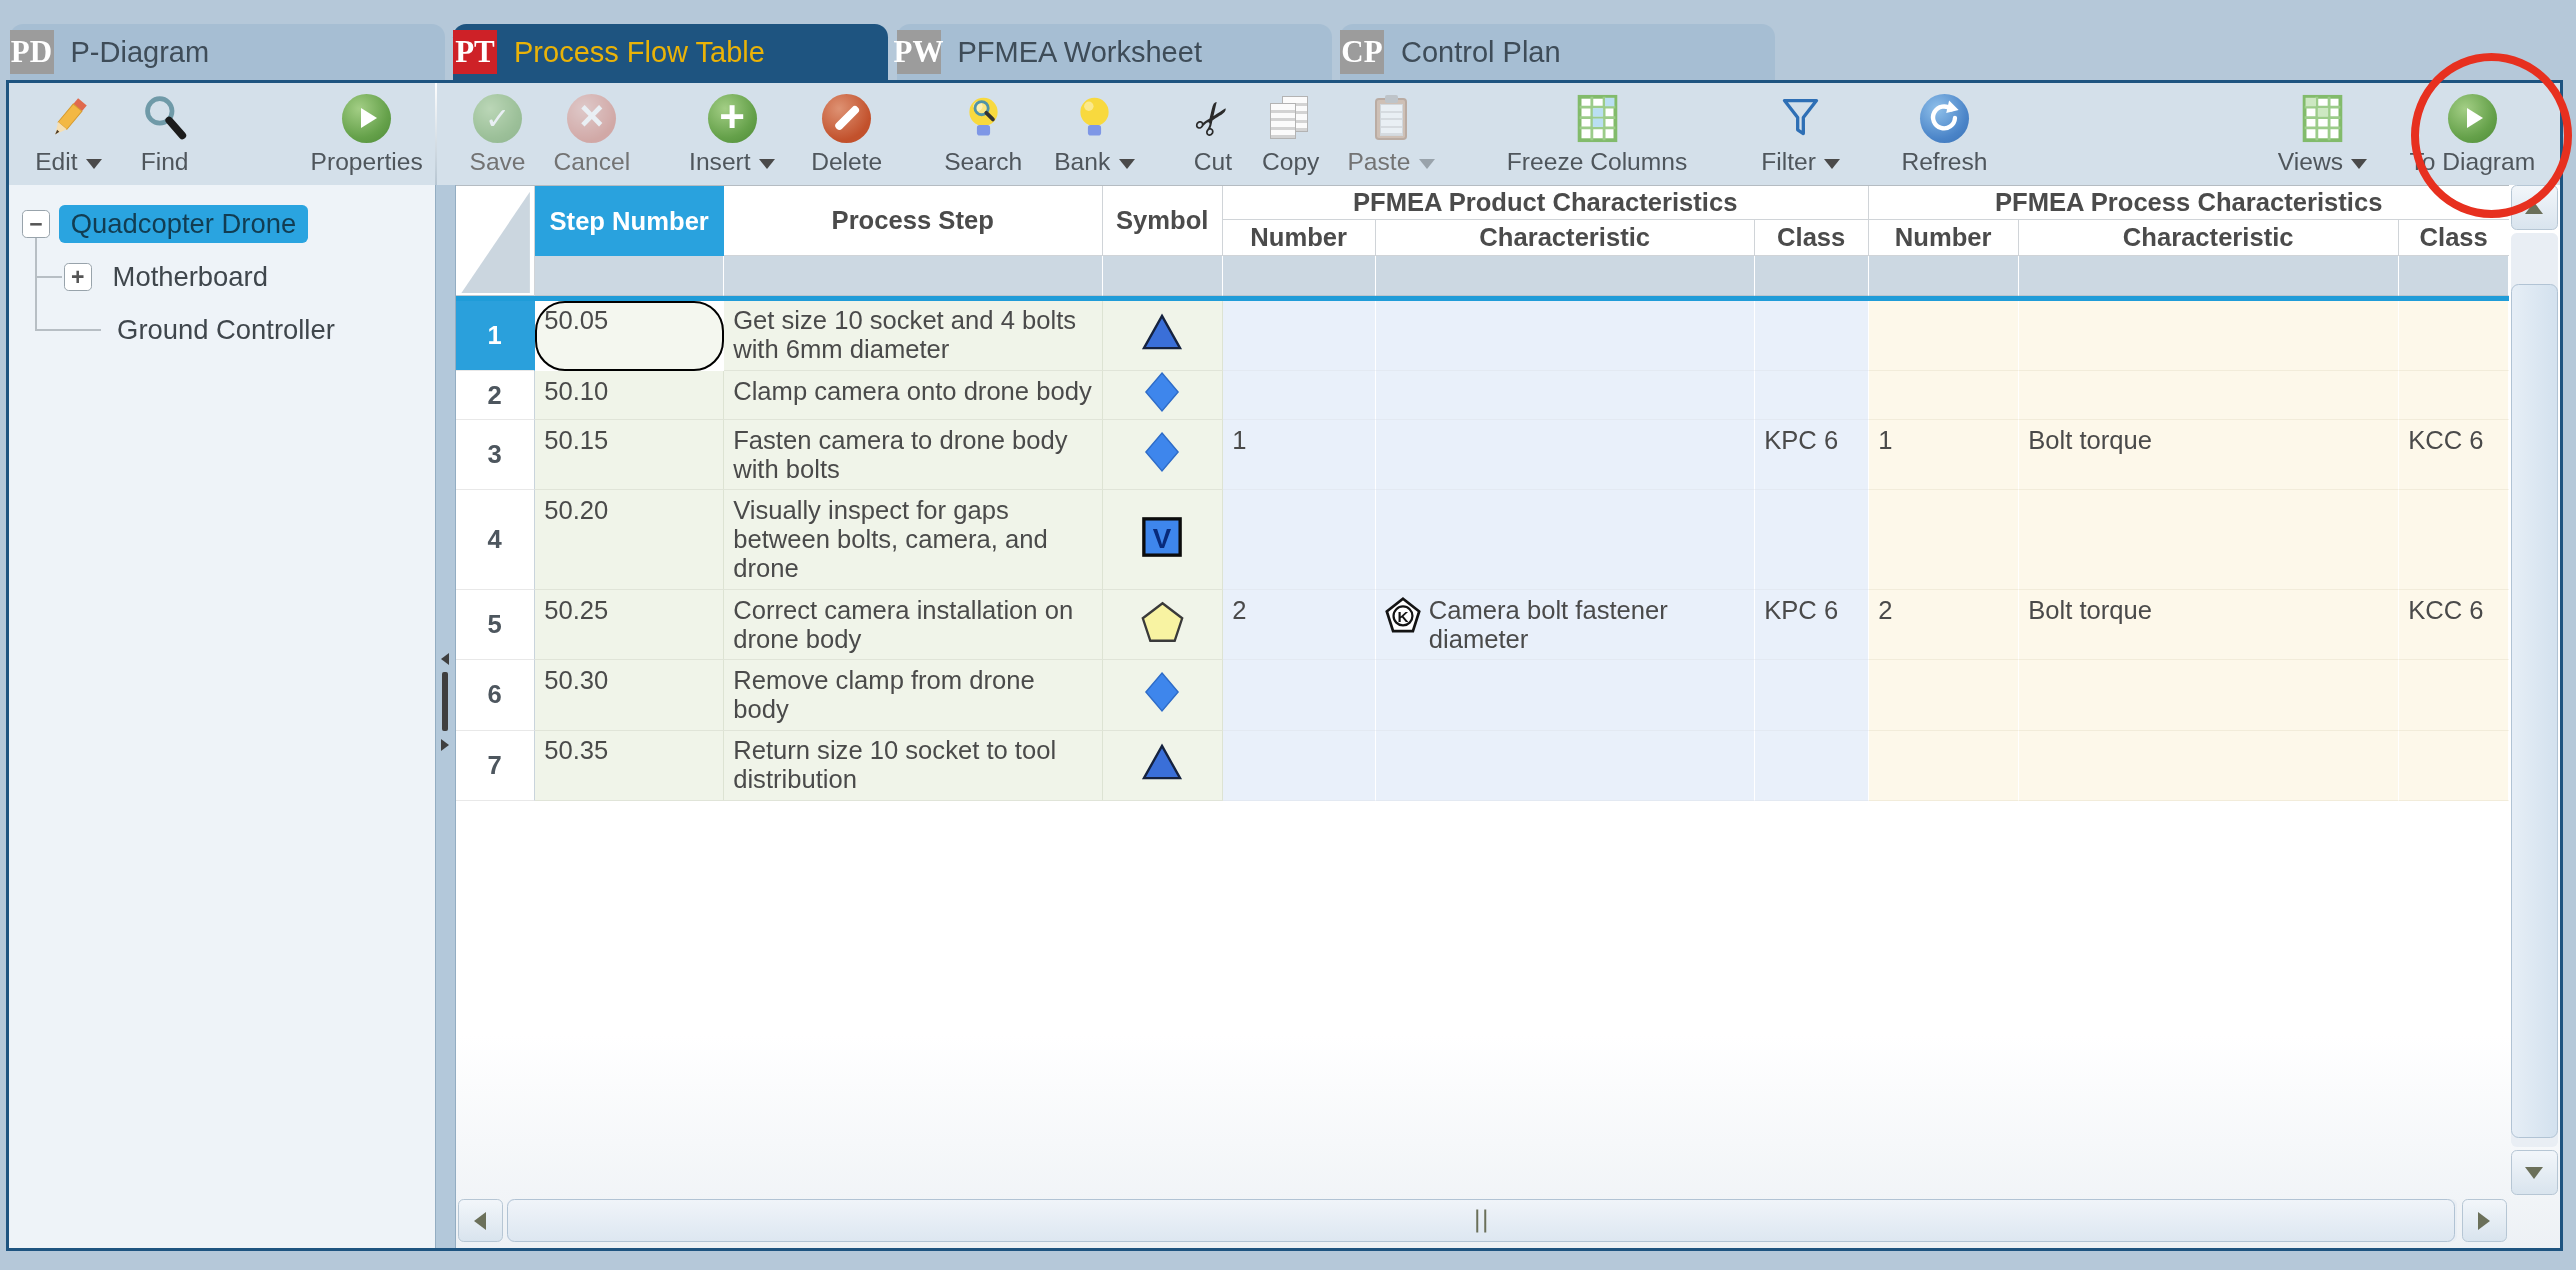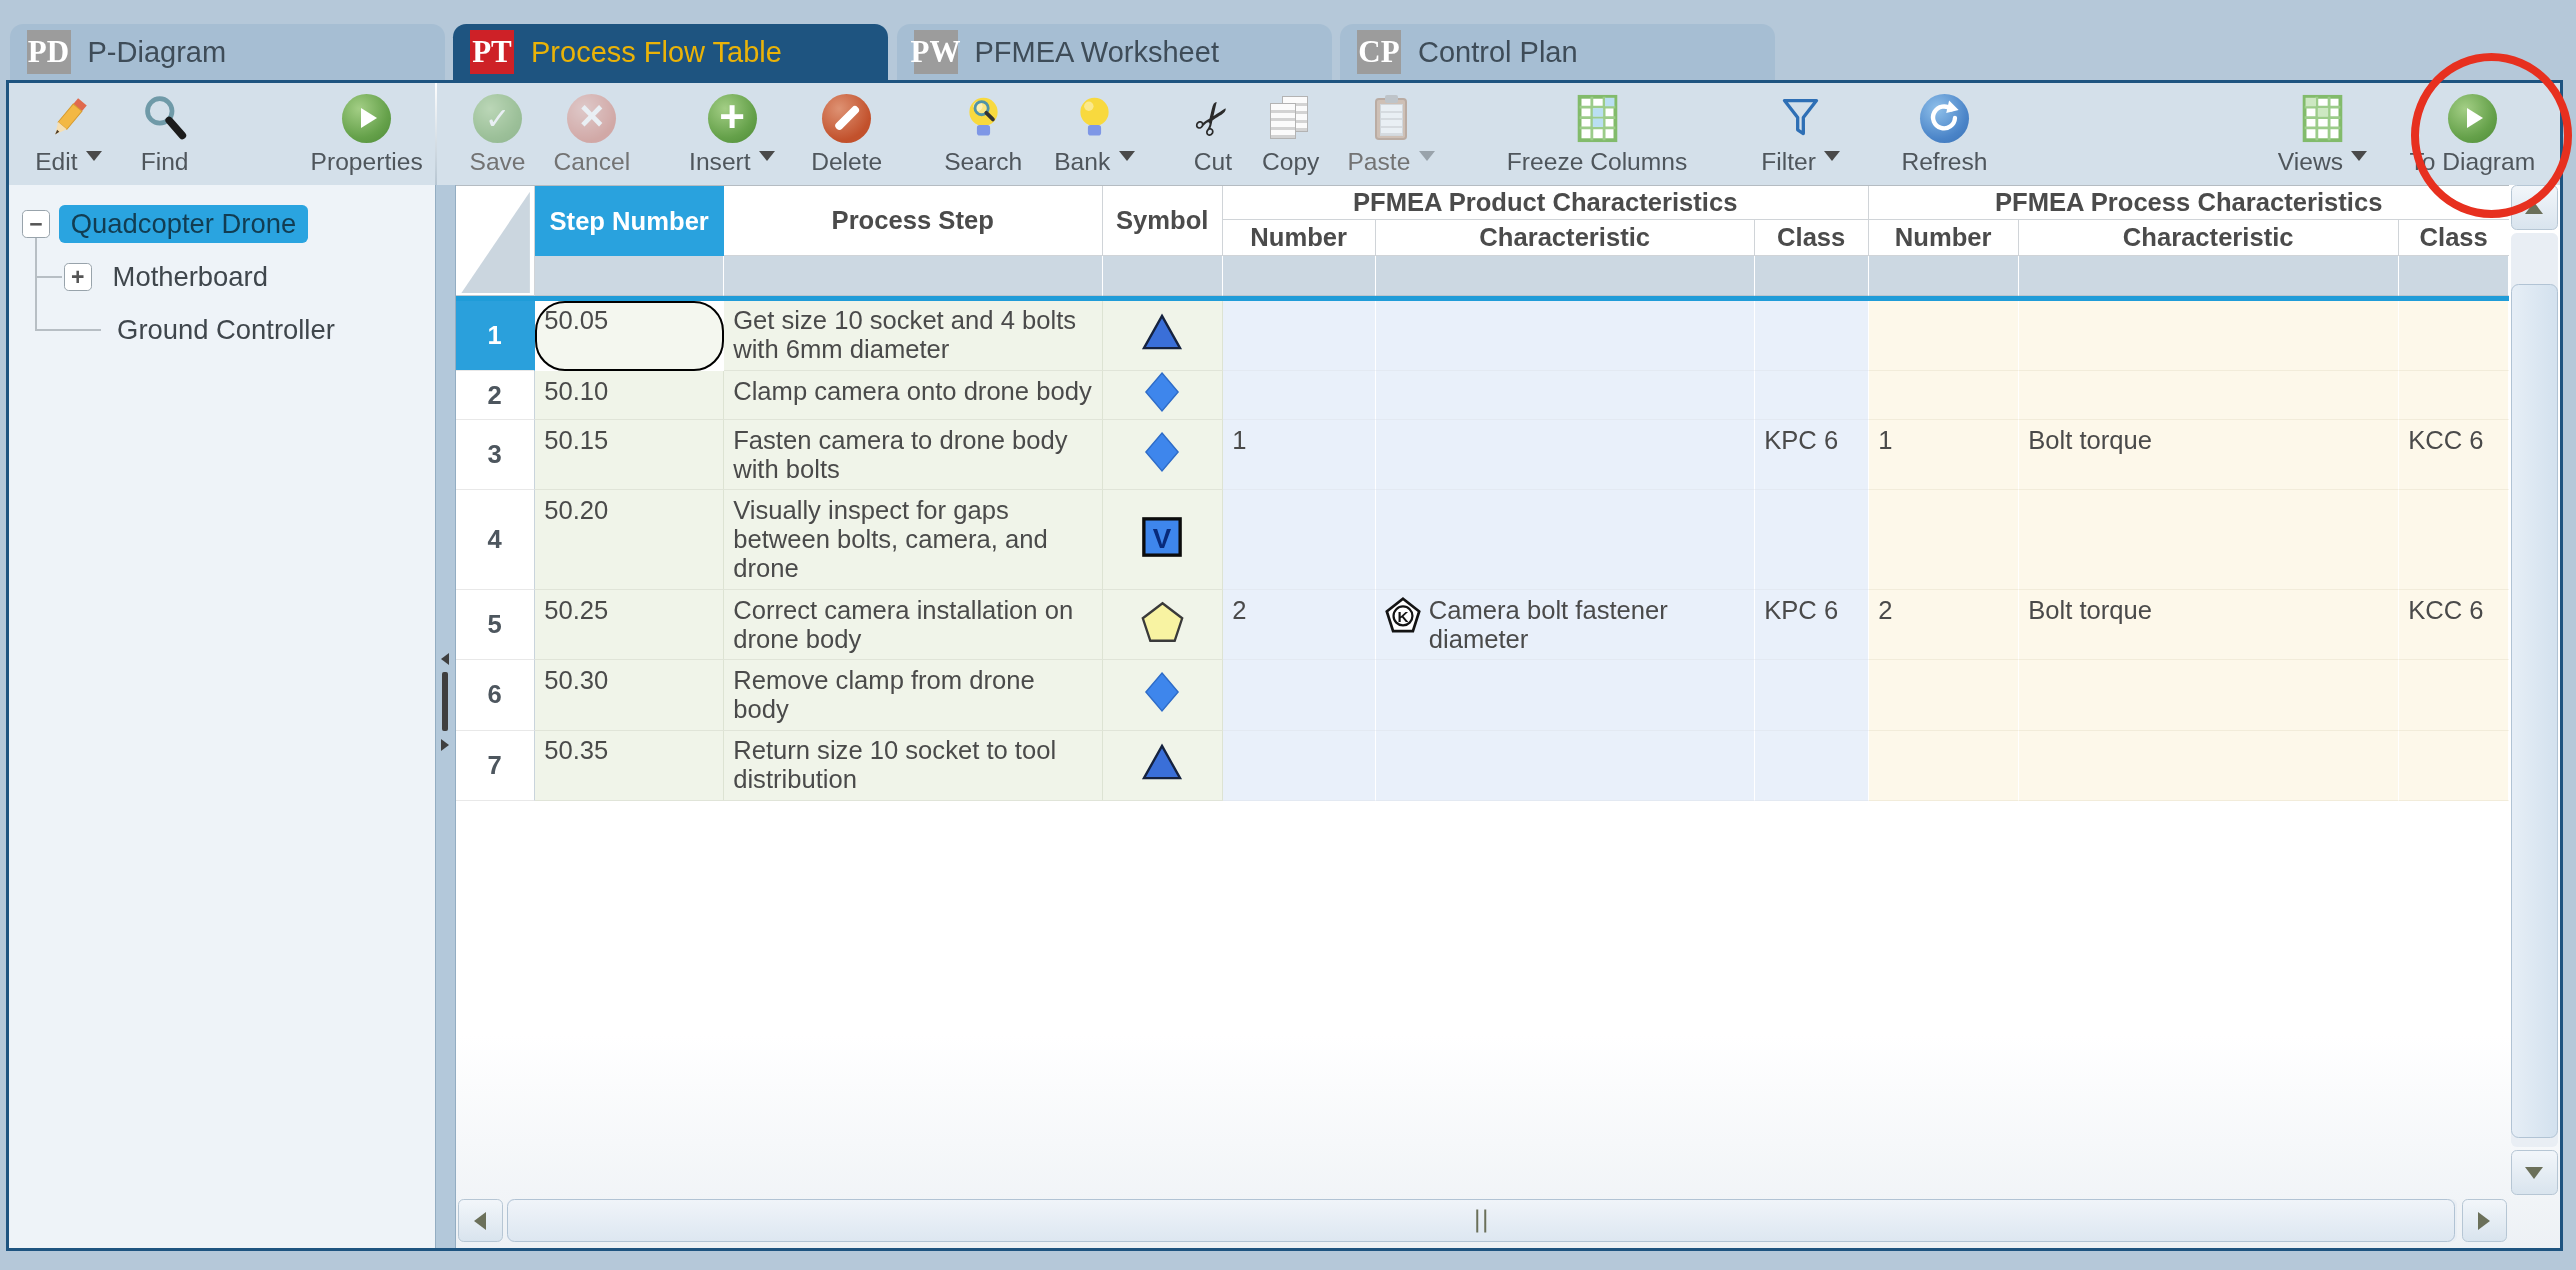--- a/index.html
+++ b/index.html
@@ -5,40 +5,40 @@
   * { margin:0; padding:0; box-sizing:border-box; }
   html,body { width:2576px; height:1270px; }
   body {
     background:#b5c8d9;
     font-family:"Liberation Sans","DejaVu Sans",sans-serif;
     position:relative; overflow:hidden;
     color:#4a4a4a;
   }
   
   .tabbar { position:absolute; top:0; left:9.5px; height:80px; display:flex; gap:8.5px; align-items:flex-end; z-index:3; }
-  .tab { height:56px; width:435px; background:#a6bed3; border-radius:13.2px 13.2px 0 0; display:flex; align-items:center; padding-left:17px; gap:17px; cursor:default; }
+  .tab { height:56px; width:435px; background:#a6bed3; border-radius:13.2px 13.2px 0 0; display:flex; align-items:center; gap:17px; cursor:default; }
   .tab.active { background:#1e5480; }
   .tab-badge { width:44px; height:44px; flex:0 0 44px; display:flex; align-items:center; justify-content:center;
     font-family:"Liberation Serif","DejaVu Serif",serif; font-weight:bold; font-size:31px; color:#fff; background:#9c9c9c; }
   .tab.active .tab-badge { background:#ce2127; }
   .tab-label { font-size:29px; color:#3e4c58; white-space:nowrap; }
   .tab.active .tab-label { color:#eab308; }
 
   
   .frame { position:absolute; left:5.7px; right:13.2px; top:80px; bottom:19px;
     border:3.8px solid #1e5480; background:#d4e0ea; display:flex; flex-direction:column; }
 
   
   .toolbars { height:102px; display:flex; align-items:stretch; flex:0 0 102px; }
   .tb-left { width:426px; flex:0 0 426px; display:flex; align-items:center; }
   .tb-sep { width:2.8px; background:linear-gradient(180deg,#ffffff,#b7c6d2); flex:0 0 2.8px; }
   .tb-main { flex:1; display:flex; align-items:center; }
   .tbtn { display:flex; flex-direction:column; align-items:center; gap:3.8px; cursor:pointer; }
   .tbtn .ic { height:53px; display:flex; align-items:center; justify-content:center; }
-  .lblrow { display:flex; align-items:flex-start; gap:8.5px; }
+  .lblrow { display:flex; align-items:center; gap:8.5px; }
   .tb-label { font-size:24.6px; color:#4f565c; white-space:nowrap; }
   .caret { width:0; height:0; border-left:8.5px solid transparent; border-right:8.5px solid transparent; border-top:10.4px solid #4a4a4a; margin-top:2.8px; }
   .tbtn.dis .ic { opacity:.5; }
   .tbtn.dis .tb-label { color:#737373; }
   .tbtn.dis .caret { border-top-color:#99a3ab; }
   .spacer { flex:1; }
 
   .cic { width:49px; height:49px; border-radius:50%; display:flex; align-items:center; justify-content:center; color:#fff; }
   .cic.green { background:radial-gradient(circle at 35% 30%, #a3ce85, #65a14a 62%, #4d8a37); }
   .cic.salmon { background:radial-gradient(circle at 35% 30%, #e9b3a9, #cf7264 70%); }

